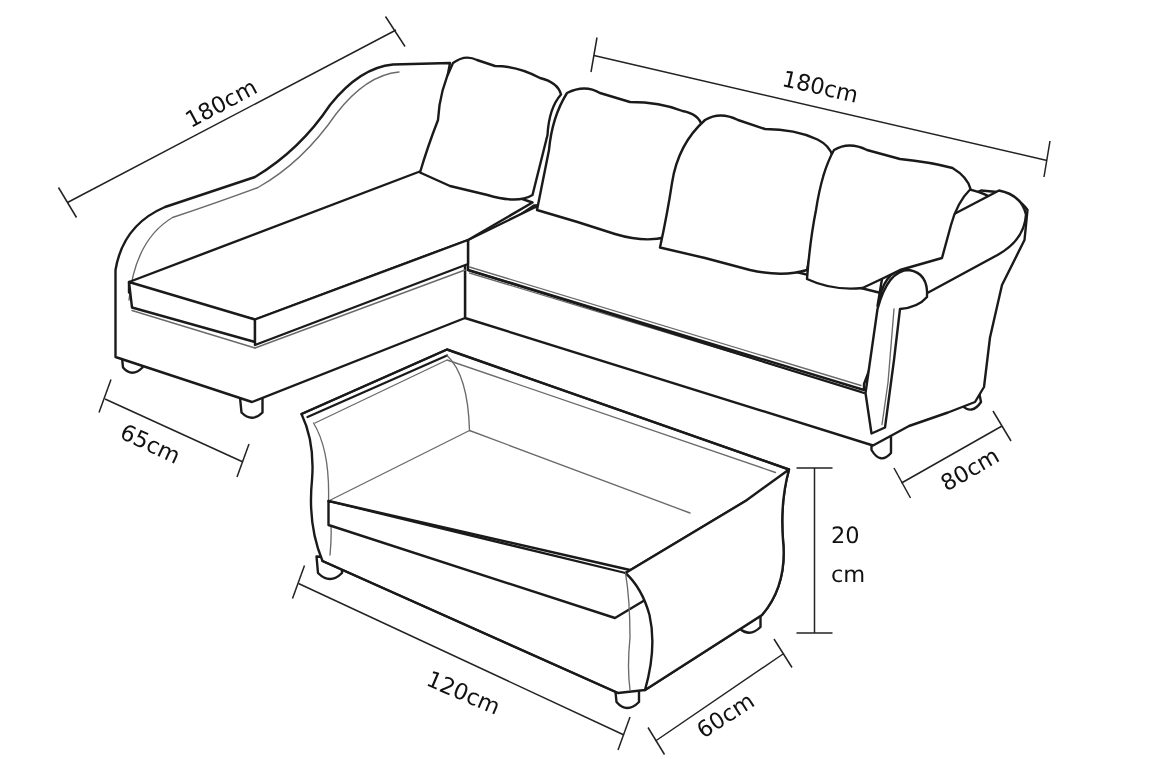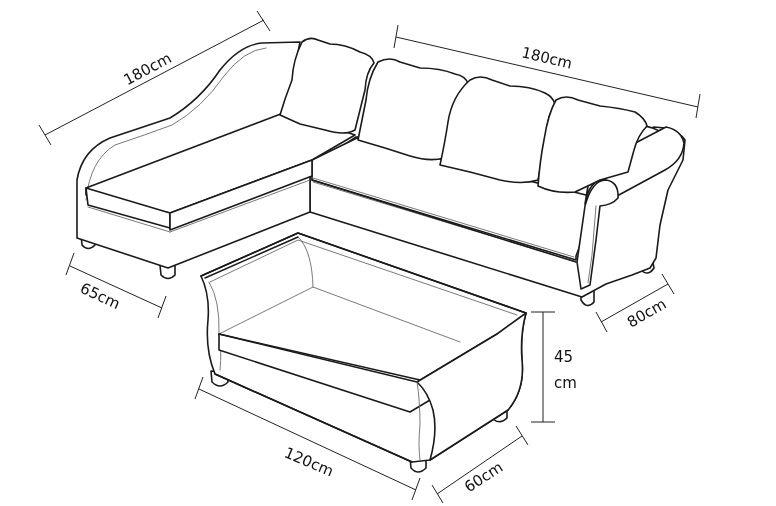--- a/index.html
+++ b/index.html
@@ -115,17 +115,17 @@
       <path class="thin" d="M417,382 Q420,400 420,425 Q418,445 420,460"></path>
 
       <path class="ln" d="M215,374 L412,462"></path>
     </g>
   </svg>
 
   <span class="lbl" style="left:122px; top:62px; transform: rotate(-28deg);">180cm</span>
   <span class="lbl" style="left:521px; top:51px; transform: rotate(13deg);">180cm</span>
   <span class="lbl" style="left:79px; top:289px; transform: rotate(25deg);">65cm</span>
   <span class="lbl" style="left:626px; top:306px; transform: rotate(-30deg);">80cm</span>
-  <span class="lbl" style="left:554px; top:350px;">45</span>
+  <span class="lbl" style="left:554px; top:350px;">20</span>
   <span class="lbl" style="left:554px; top:376px;">cm</span>
   <span class="lbl" style="left:283px; top:455px; transform: rotate(23deg);">120cm</span>
   <span class="lbl" style="left:463px; top:470px; transform: rotate(-33deg);">60cm</span>
 </div>
 
 </body></html>

